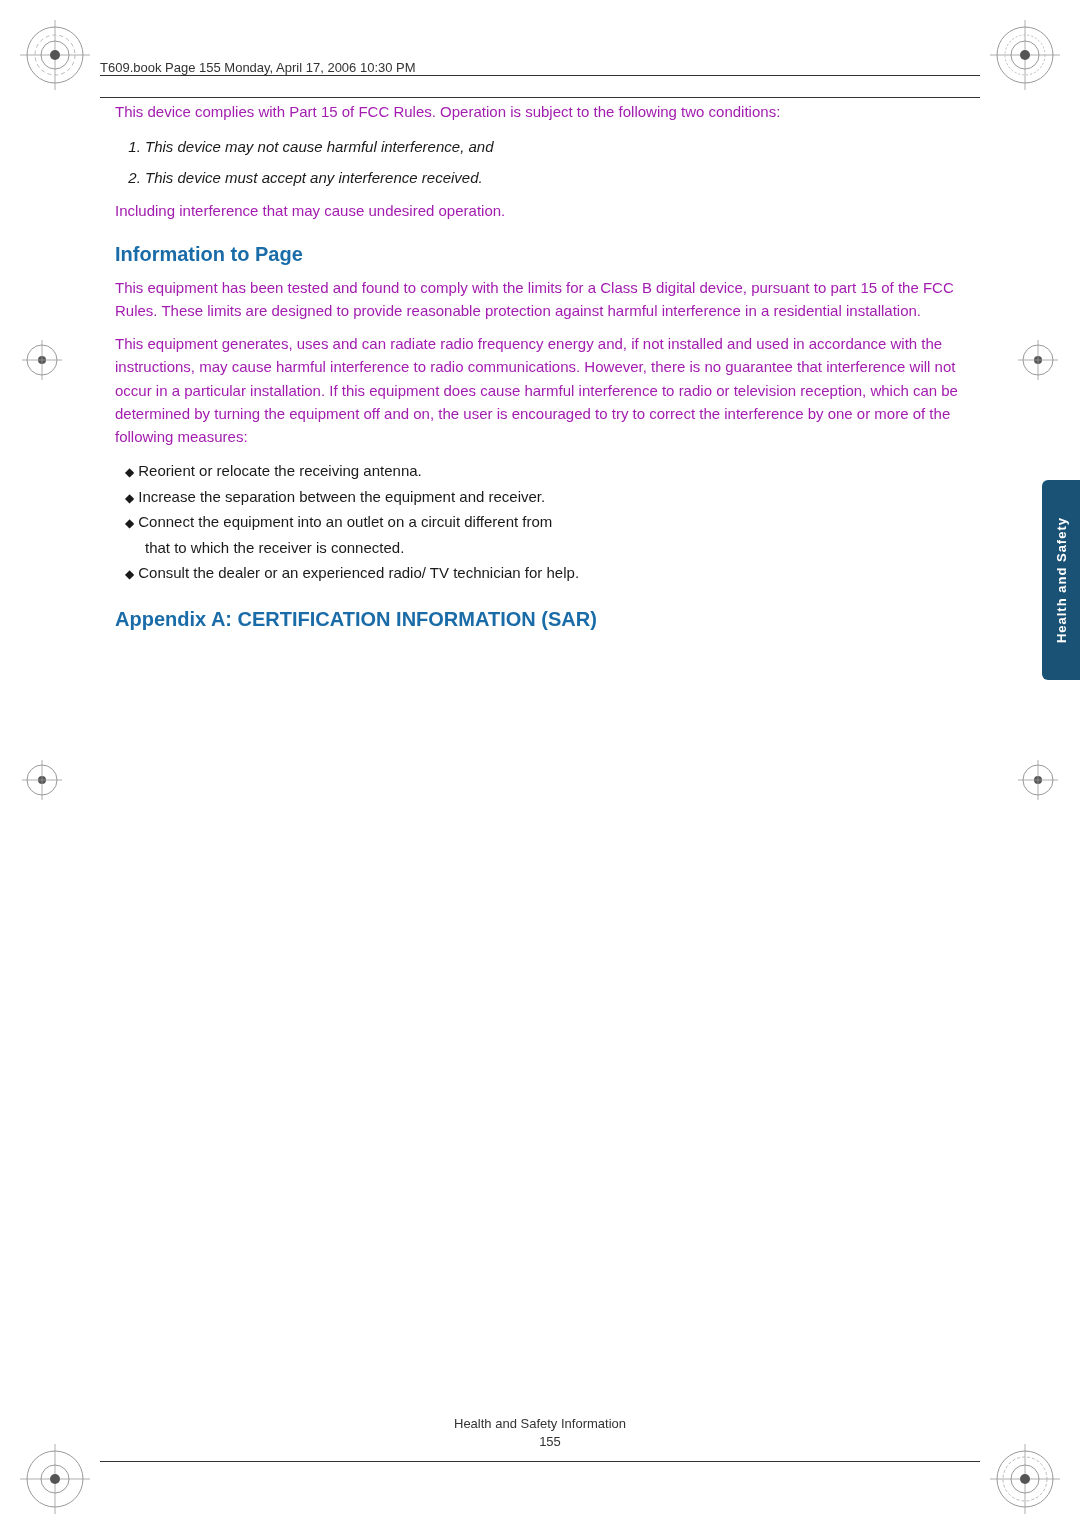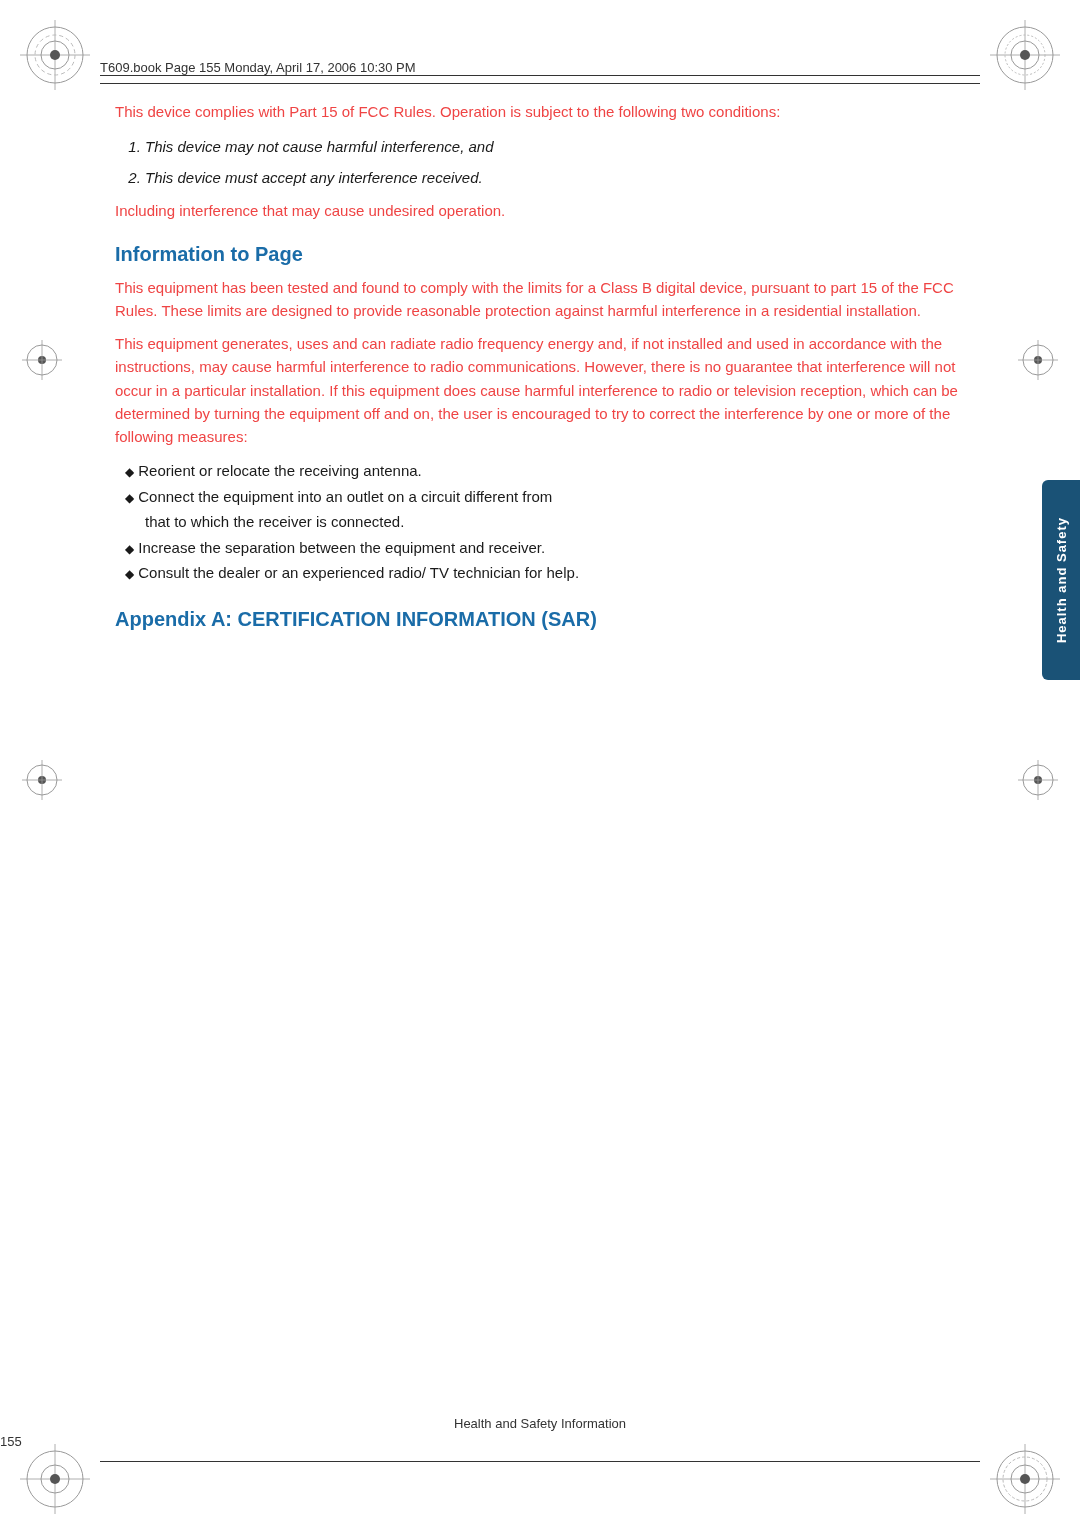--- a/index.html
+++ b/index.html
@@ -60,21 +60,21 @@
     .side-right-top { top: 340px; right: 22px; }
     .side-right-mid { top: 760px; right: 22px; }
 
     
     .header-bar {
       position: absolute;
       top: 60px;
       left: 100px;
       right: 100px;
       border-bottom: 1px solid #333;
-      padding-bottom: 8px;
+      padding-bottom: 22px;
       font-size: 13px;
       color: #333;
     }
 
     
     .sidebar-tab {
       position: absolute;
       right: 0;
       top: 480px;
       width: 38px;
@@ -118,21 +118,21 @@
       color: #1a6ca8;
       font-size: 20px;
       font-weight: bold;
       margin-bottom: 6px;
       line-height: 1.3;
     }
 
     .body-text {
       font-size: 15px;
       line-height: 1.55;
-      color: #ef4444;
+      color: #a21caf;
       margin-bottom: 10px;
     }
 
     .numbered-list {
       margin: 8px 0 8px 30px;
       font-size: 15px;
       line-height: 1.8;
       font-style: italic;
     }
 
@@ -165,22 +165,23 @@
       left: 0;
       right: 0;
       text-align: center;
       font-size: 13px;
       color: #333;
     }
 
     .footer-page-num {
       font-size: 13px;
       color: #333;
-      text-align: left;
+      text-align: center;
       margin-top: 3px;
+      margin-left: 20px;
     }
 
     
     .hline-top {
       position: absolute;
       top: 75px;
       left: 100px;
       right: 100px;
       height: 1px;
       background: #333;
@@ -308,22 +309,22 @@
       </ol>
       <p class="body-text">Including interference that may cause undesired operation.</p>
     </div>
 
     <div class="section-gap">
       <h2 class="section-heading-blue">Information to Page</h2>
       <p class="body-text">This equipment has been tested and found to comply with the limits for a Class B digital device, pursuant to part 15 of the FCC Rules. These limits are designed to provide reasonable protection against harmful interference in a residential installation.</p>
       <p class="body-text">This equipment generates, uses and can radiate radio frequency energy and, if not installed and used in accordance with the instructions, may cause harmful interference to radio communications. However, there is no guarantee that interference will not occur in a particular installation. If this equipment does cause harmful interference to radio or television reception, which can be determined by turning the equipment off and on, the user is encouraged to try to correct the interference by one or more of the following measures:</p>
       <ul class="bullet-list">
         <li>Reorient or relocate the receiving antenna.</li>
+        <li>Increase the separation between the equipment and receiver.</li>
         <li>Connect the equipment into an outlet on a circuit different from<br><span class="indent-text">that to which the receiver is connected.</span></li>
-        <li>Increase the separation between the equipment and receiver.</li>
         <li>Consult the dealer or an experienced radio/ TV technician for help.</li>
       </ul>
     </div>
 
     <div class="section-gap">
       <h1 class="section-heading-blue-large">Appendix A: CERTIFICATION INFORMATION (SAR)</h1>
     </div>
 
   </div>
 

